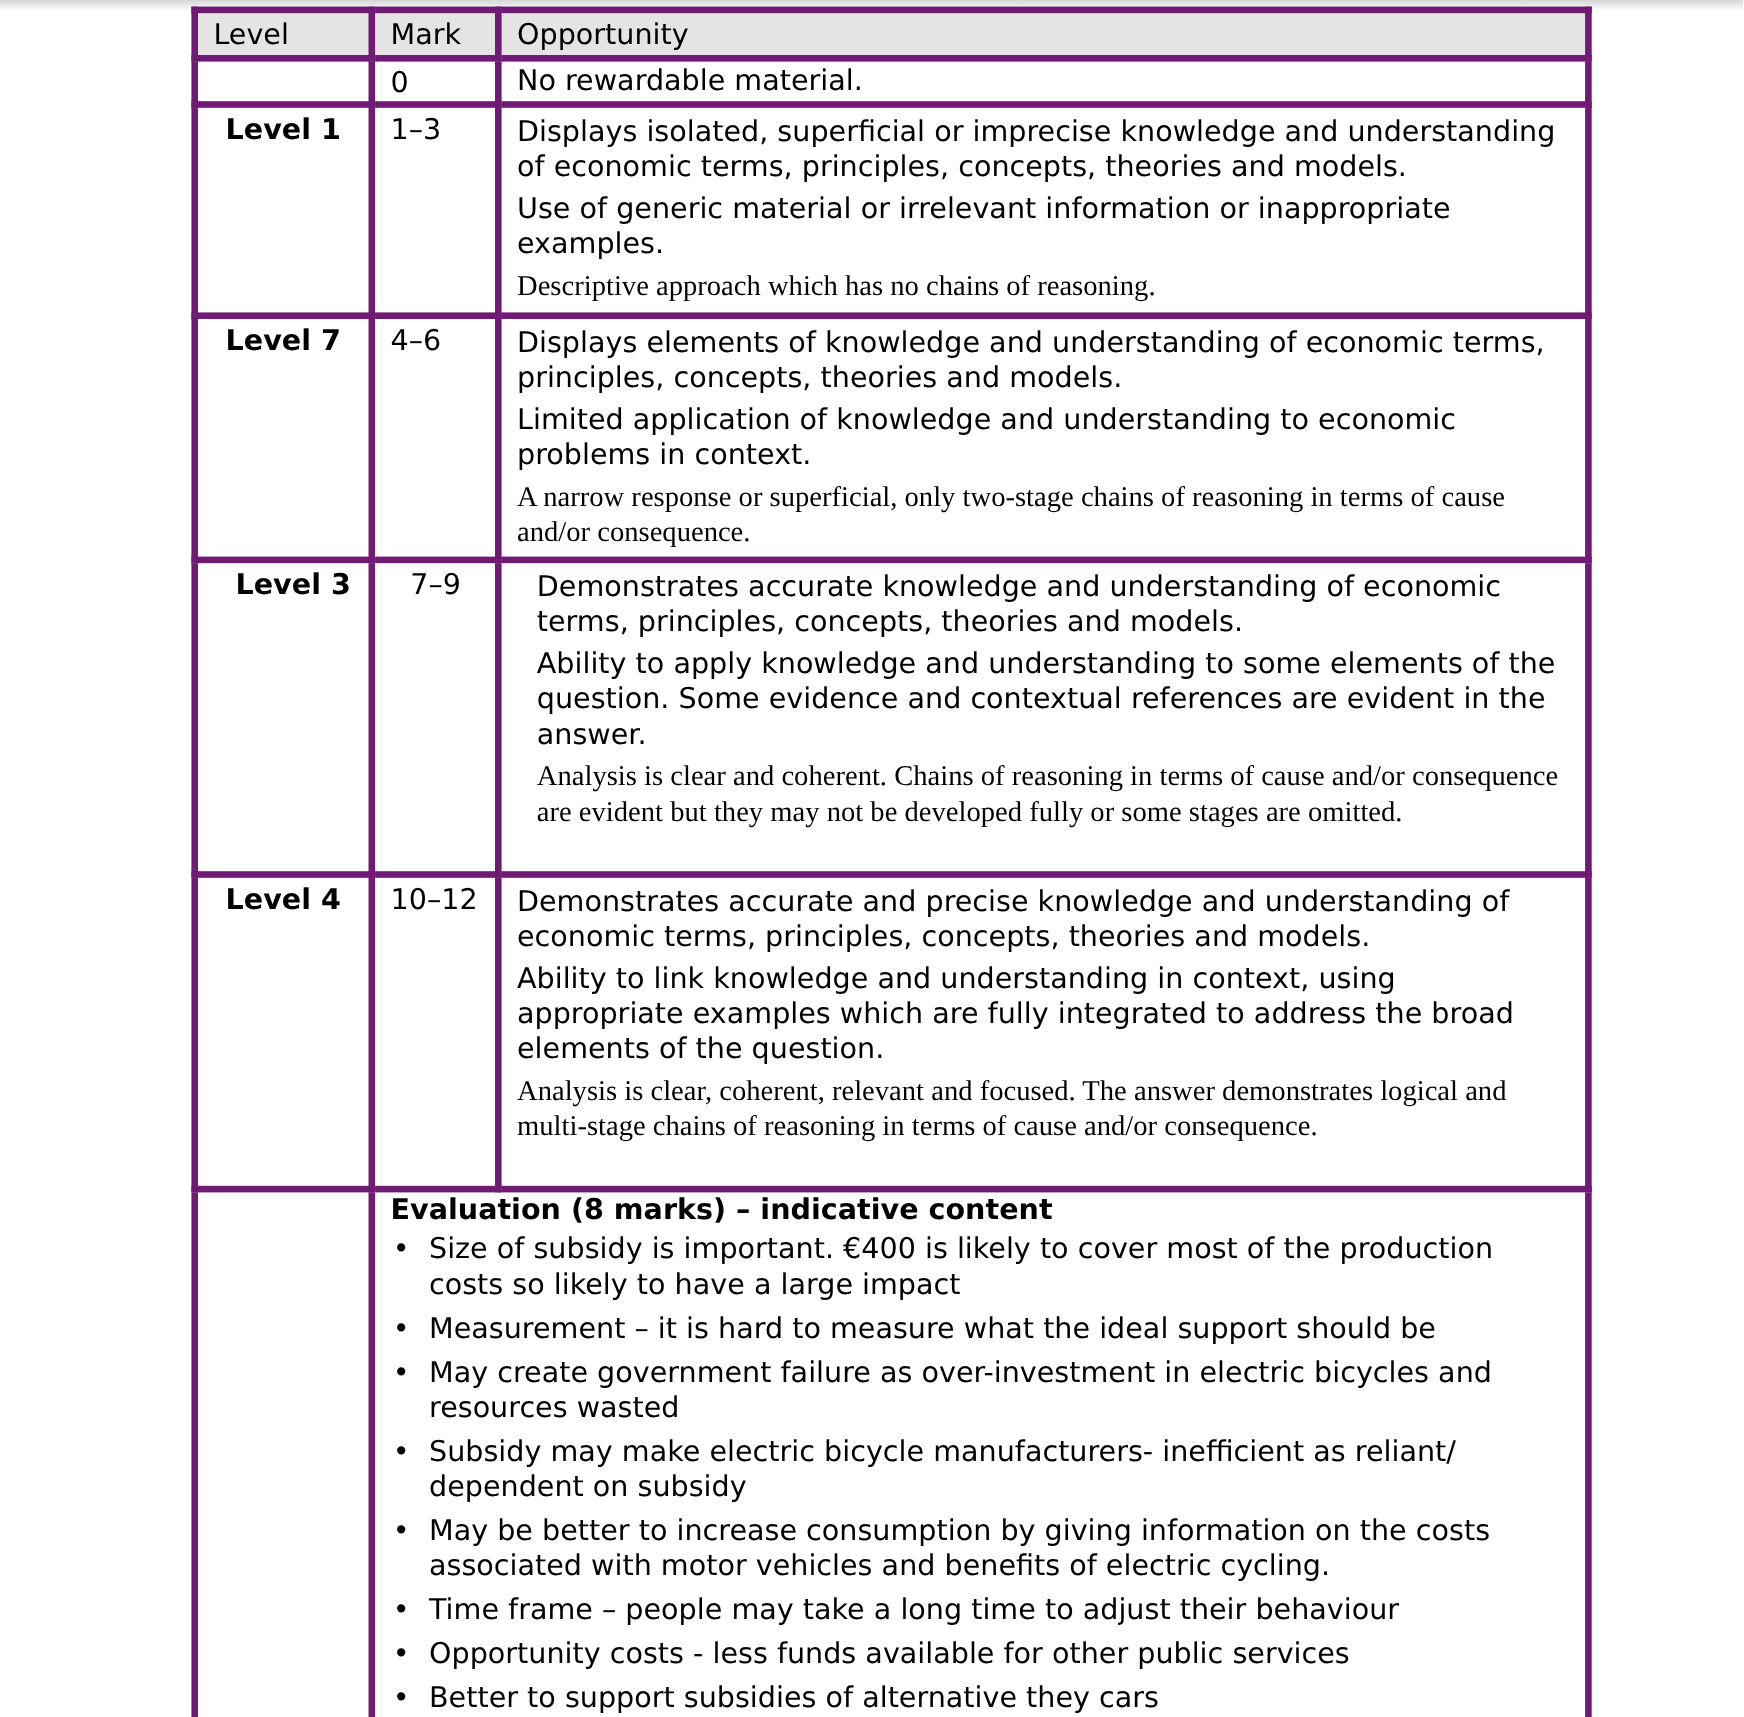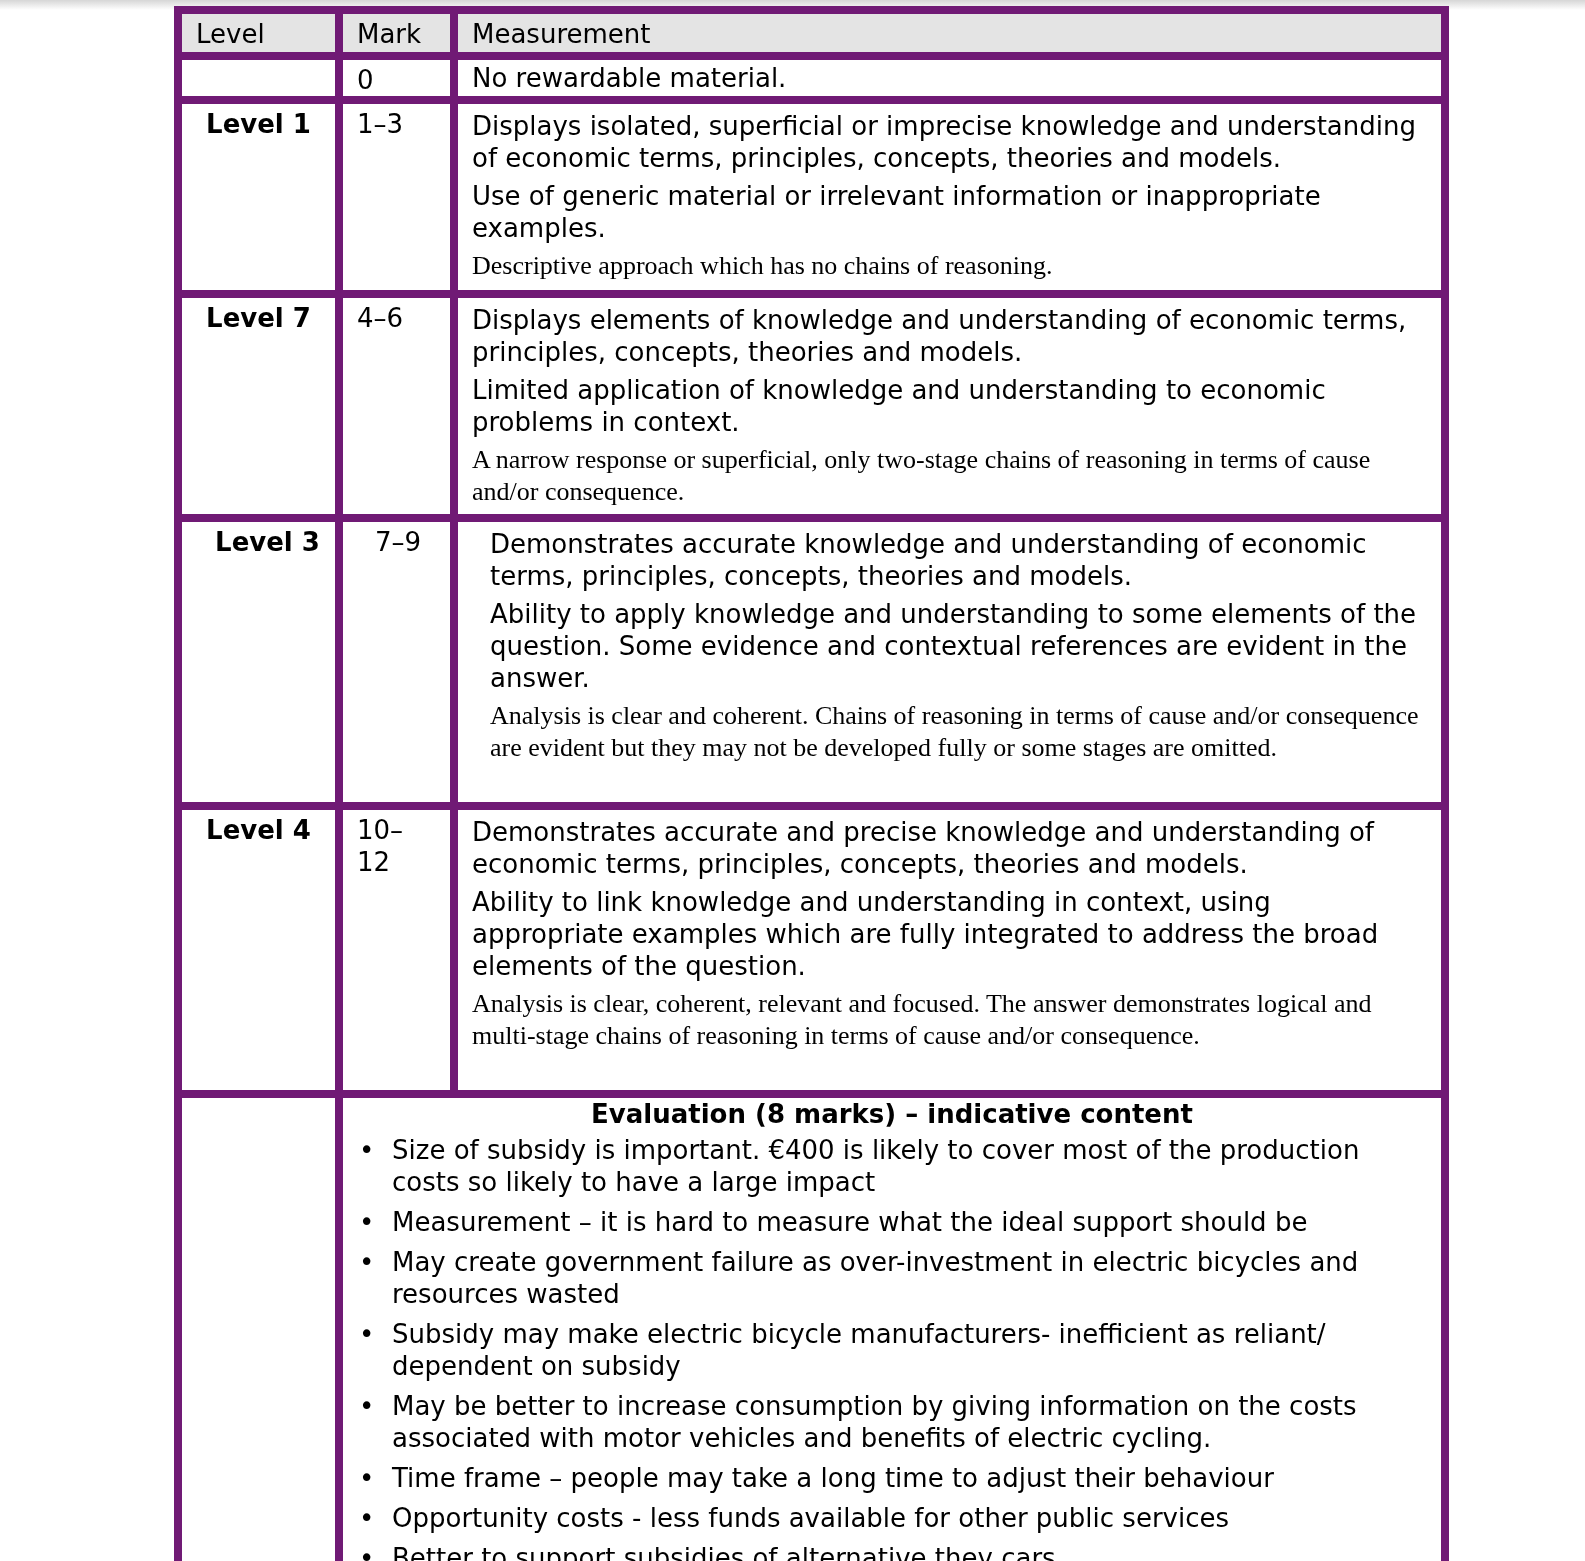--- a/index.html
+++ b/index.html
@@ -14,21 +14,21 @@
     }
     table.rubric {
       position: absolute; left: 174px; top: 6px;
       width: 1267px;
       border-collapse: collapse;
       table-layout: fixed;
       font-size: 26px;
       line-height: 32px;
     }
     table.rubric td {
-      border: 8px solid #701a75;
+      border: 6px solid #701a75;
       vertical-align: top;
       padding: 0 14px;
       margin-left: 29px;
     }
     col.c-level { width: 161px; }
     col.c-mark { width: 115px; }
     col.c-desc { width: 991px; }
     tr.header td {
       background: #e4e4e4;
       height: 34px;
@@ -39,21 +39,21 @@
     tr.level td { padding-top: 2px; padding-bottom: 4px; }
     .lvl { font-weight: bold; display: block; padding-top: 2px; text-align: center; }
     .mk { display: block; padding-top: 2px; }
     .desc-para { margin: 4px 0 6px 0; }
     .desc-para:last-child { margin-bottom: 2px; font-family: Liberation Serif, serif; }
     tr.row1 td { height: 180px; }
     tr.row2 td { height: 210px; }
     tr.row3 td { height: 274px; padding-left: 32px; }
     tr.row4 td { height: 274px; border-radius: 23px; }
     td.eval { padding-top: 10px; padding-bottom: 0; }
-    .eval-title { font-weight: bold; margin: 0 0 4px 0; text-align: center; }
+    .eval-title { font-weight: bold; margin: 0 0 4px 0; }
     ul.eval-list { list-style: none; margin: 0; padding: 0; }
     ul.eval-list li {
       position: relative; padding-left: 35px; margin-bottom: 8px;
     }
     ul.eval-list li .bullet {
       position: absolute; left: 2px; top: 0;
     }
   </style>
 </head>
 <body>
@@ -63,21 +63,21 @@
 <table class="rubric">
   <colgroup>
     <col class="c-level">
       <col class="c-mark">
       <col class="c-desc">
   </colgroup>
   <tbody>
     <tr class="header">
       <td>Level</td>
       <td>Mark</td>
-      <td>Measurement</td>
+      <td>Opportunity</td>
     </tr>
 
     <tr class="row0">
       <td>
           <span class="lvl"></span>
         </td>
       <td>
           <span class="mk">0</span>
         </td>
       <td>

